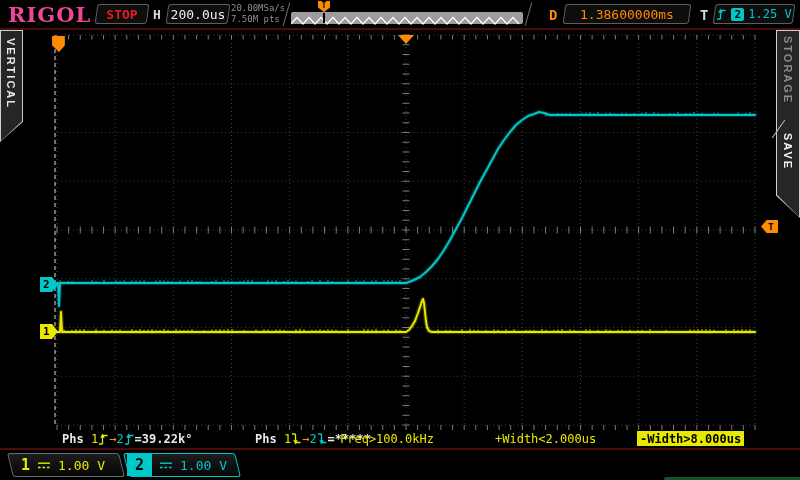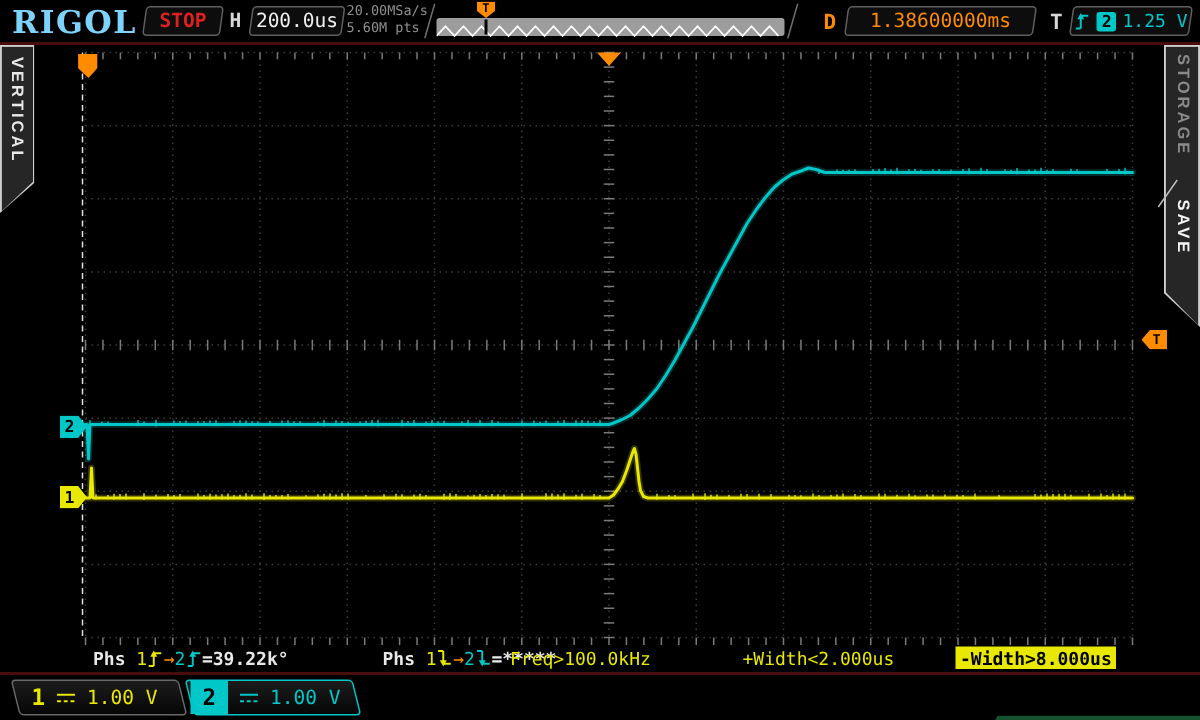--- a/index.html
+++ b/index.html
@@ -1,21 +1,21 @@
 <!DOCTYPE html>
 <html><head>
 <meta charset="utf-8">
 <style>
   html,body{margin:0;padding:0;background:#111;}
   .screen{position:relative;width:800px;height:480px;background:#000;overflow:hidden;
           font-family:"DejaVu Sans Mono",monospace;}
   
   .topbar{position:absolute;left:0;top:0;width:800px;height:28px;background:#000;z-index:5;}
   .logo{position:absolute;left:8px;top:2px;font-family:"DejaVu Serif",serif;font-weight:bold;
-        font-size:21px;color:#7dd3fc;letter-spacing:1px;}
+        font-size:21px;color:#ec4899;letter-spacing:1px;}
   .pg{position:absolute;height:20px;top:4px;background:#0d0d0d;border:1px solid #5f5f5f;
       border-radius:3px;transform:skewX(-8deg);box-sizing:border-box;}
   .pg-in{transform:skewX(8deg);width:100%;height:100%;display:flex;align-items:center;
          justify-content:center;gap:4px;}
   .stop-box{left:96px;width:52px;}
   .stop-box .pg-in{color:#e02020;font-weight:bold;font-size:13px;}
   .lbl{position:absolute;top:7px;font-size:13px;font-weight:bold;color:#d8d8d8;}
   .tb-box{left:167px;width:62px;}
   .tb-box .pg-in{color:#efefef;font-size:13px;}
   .srate{position:absolute;left:231px;top:3px;width:56px;text-align:left;color:#8f8f8f;
@@ -551,21 +551,21 @@
         </div>
     </div>
     <span class="lbl" style="left:153px;">H</span>
     <div class="pg tb-box">
       <div class="pg-in">
           <span>200.0us</span>
         </div>
     </div>
     <div class="srate">
       <div>20.00MSa/s</div>
-      <div>5.60M pts</div>
+      <div>7.50M pts</div>
     </div>
     <div class="diag" style="left:286px;"></div>
     <div class="membar">
       <svg id="mem-wave" width="232" height="12">
           <path d="M0,9L6,2.5L12,9L18,2.5L24,9L30,2.5L36,9L42,2.5L48,9L54,2.5L60,9L66,2.5L72,9L78,2.5L84,9L90,2.5L96,9L102,2.5L108,9L114,2.5L120,9L126,2.5L132,9L138,2.5L144,9L150,2.5L156,9L162,2.5L168,9L174,2.5L180,9L186,2.5L192,9L198,2.5L204,9L210,2.5L216,9L222,2.5L228,9" stroke="#ffffff" stroke-width="1.2" fill="none"></path>
         </svg>
     </div>
     <div class="memflag">T</div>
     <div class="memtick"></div>
     <div class="diag" style="left:528px;"></div>

